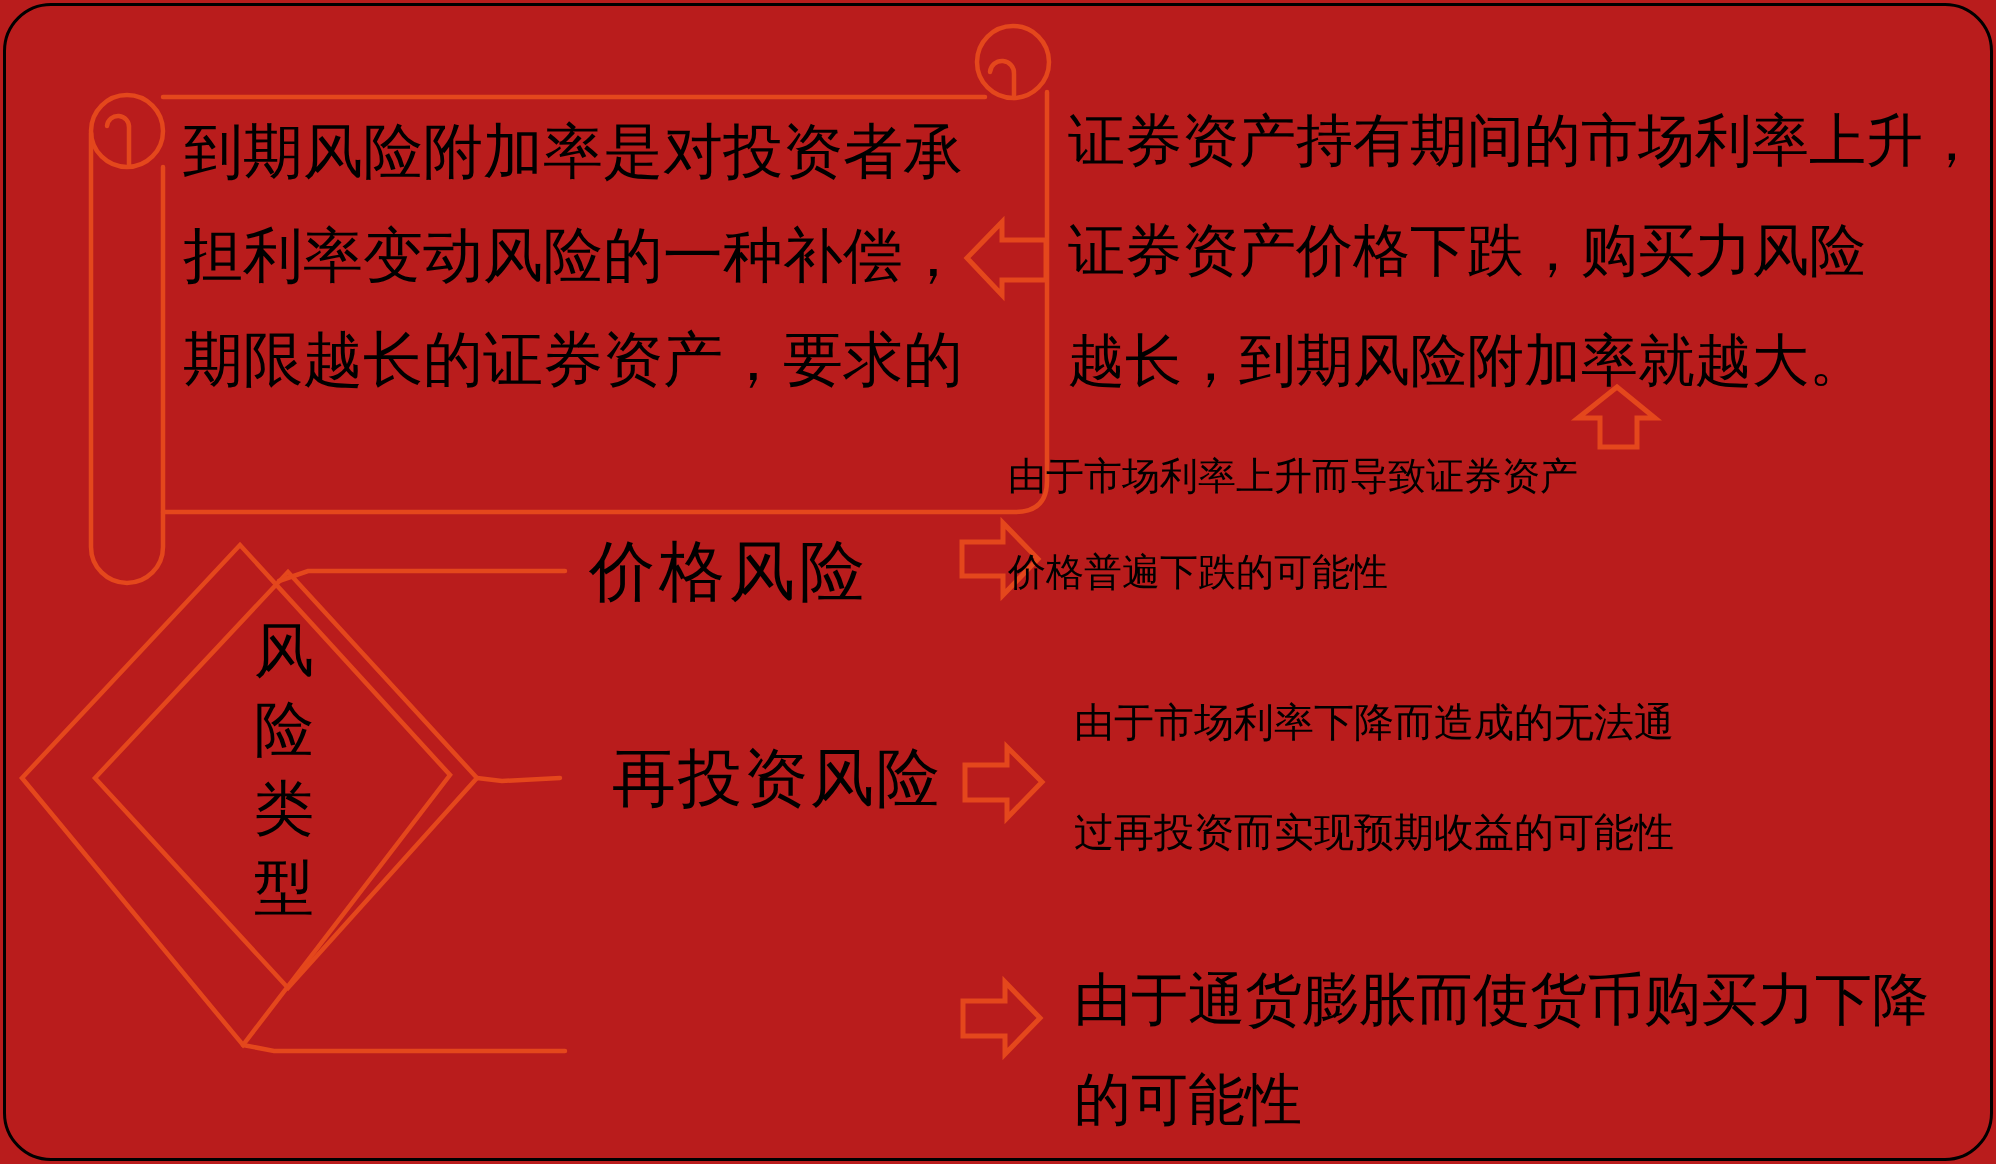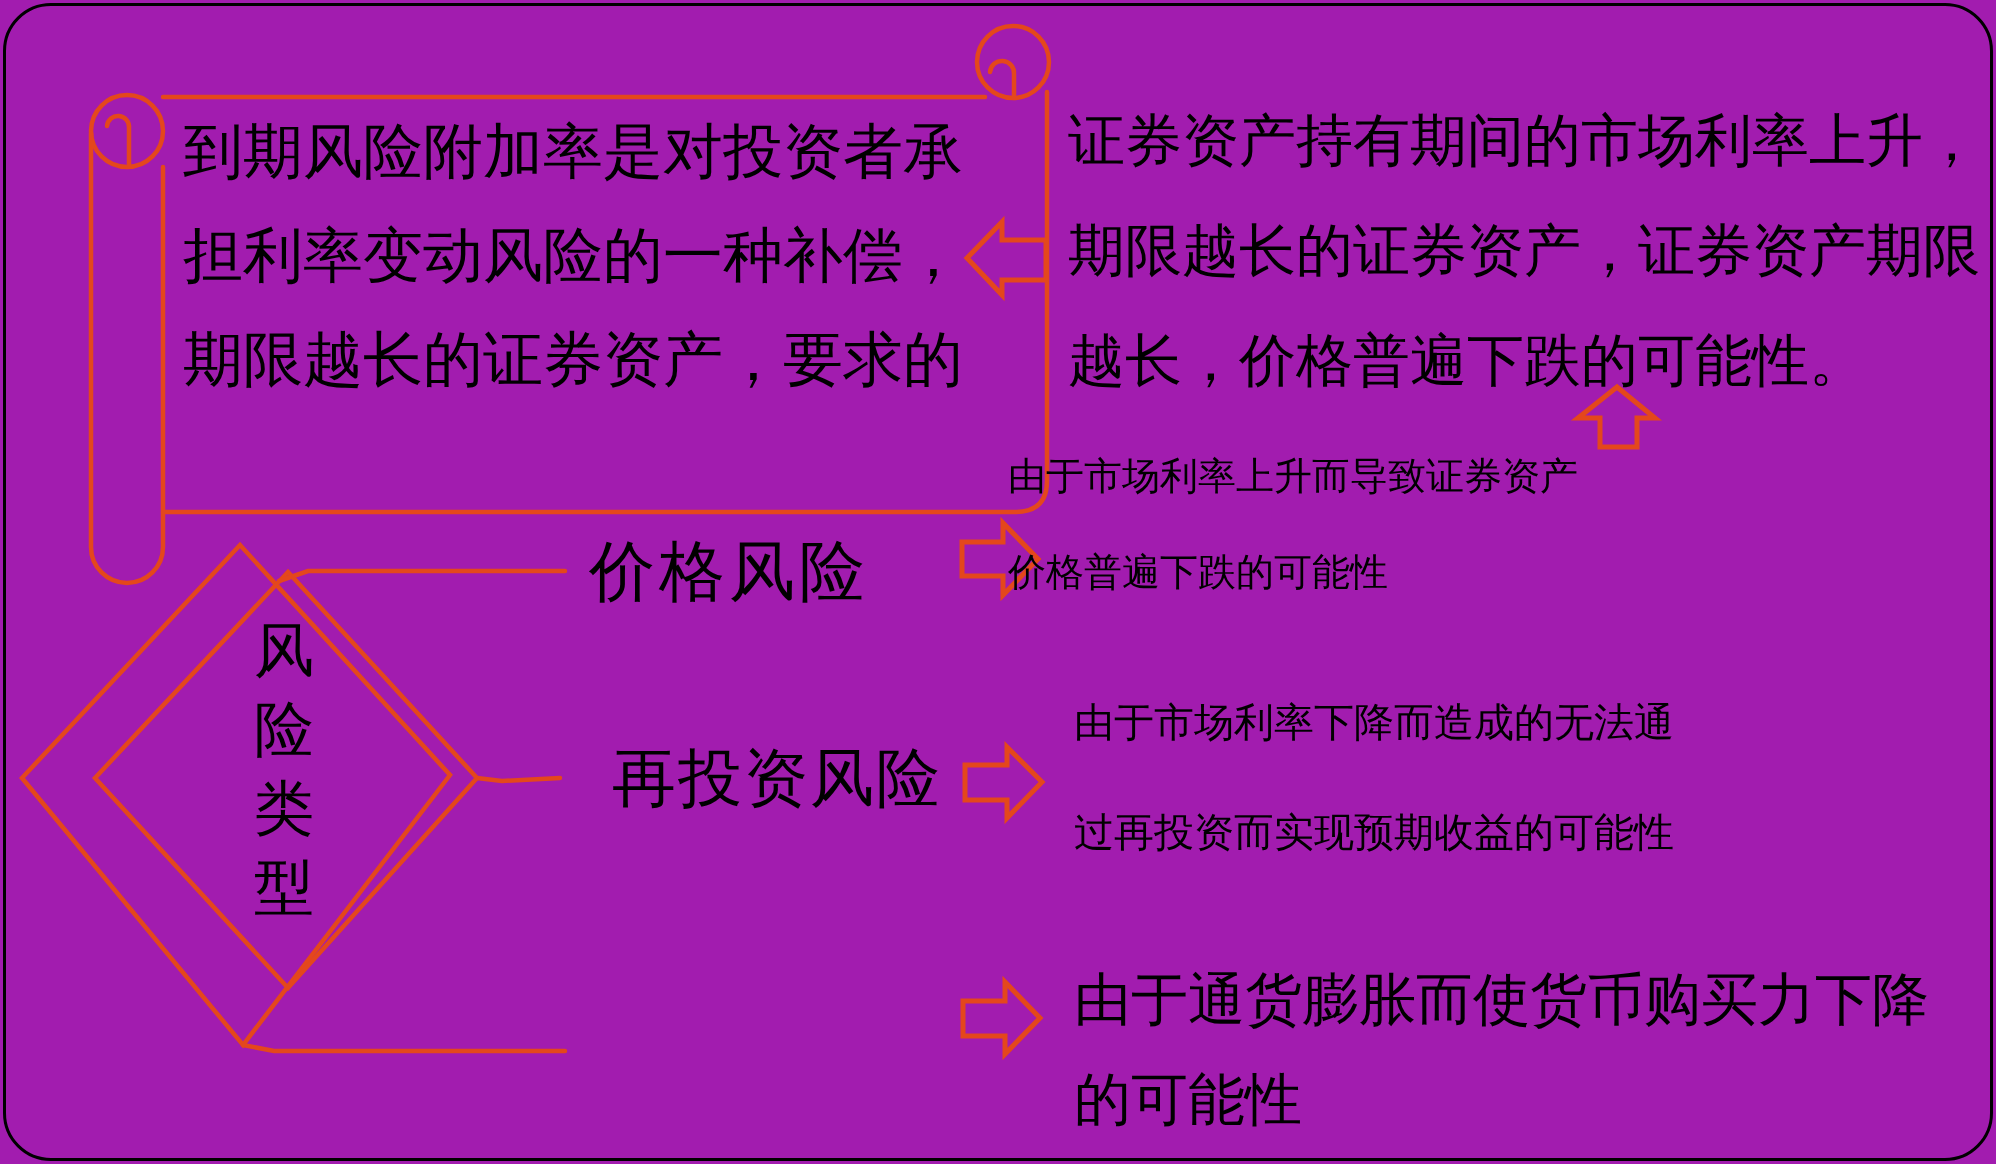--- a/index.html
+++ b/index.html
@@ -1,19 +1,19 @@
 <!DOCTYPE html>
 <html><head>
 <meta charset="utf-8">
 <style>
   html,body{margin:0;padding:0;background:#ffffff;}
   .canvas{
     position:relative;
     width:1996px;height:1164px;
-    background:#a21caf;
+    background:#b91c1c;
     font-family:"Liberation Serif","DejaVu Serif",serif;
     color:#000;
     overflow:hidden;
   }
   .frame{
     position:absolute;left:3px;top:3px;right:3px;bottom:3px;
     border:3px solid #000;border-radius:48px;
     pointer-events:none;
   }
   svg.overlay{position:absolute;left:0;top:0;}
@@ -64,22 +64,22 @@
   </svg>
 
   <div class="txt scroll-text">
     <div>到期风险附加率是对投资者承</div>
     <div>担利率变动风险的一种补偿，</div>
     <div>期限越长的证券资产，要求的</div>
   </div>
 
   <div class="txt note-top">
     <div>证券资产持有期间的市场利率上升，</div>
-    <div>期限越长的证券资产，证券资产期限</div>
-    <div>越长，价格普遍下跌的可能性。</div>
+    <div>证券资产价格下跌，购买力风险</div>
+    <div>越长，到期风险附加率就越大。</div>
   </div>
 
   <div class="txt diamond-label">
     <div>风</div>
     <div>险</div>
     <div>类</div>
     <div>型</div>
   </div>
 
   <div class="txt label-price">价格风险</div>

